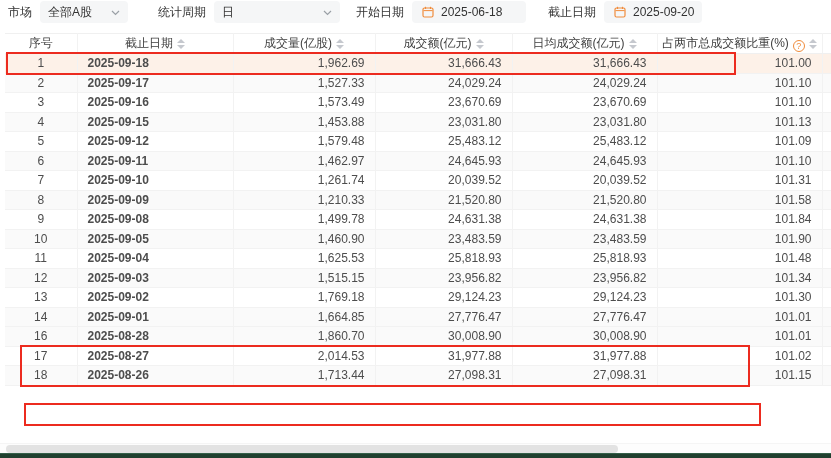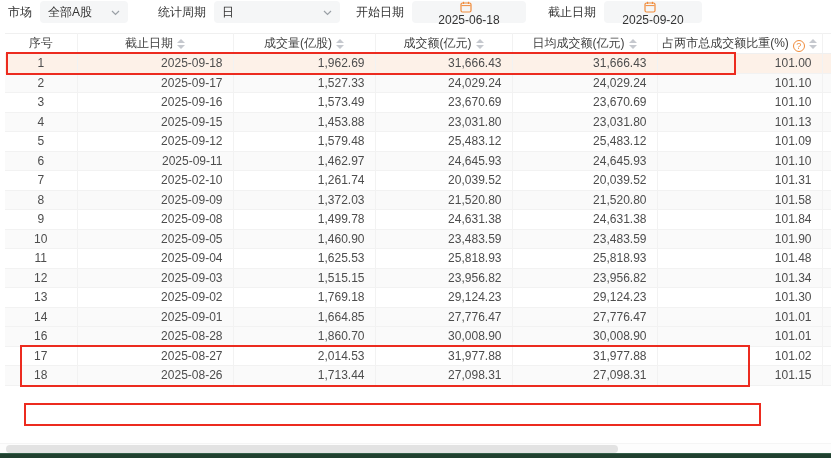--- a/index.html
+++ b/index.html
@@ -19,21 +19,21 @@
     display:flex; align-items:center; justify-content:space-between;
     background:#f5f6f7; border-radius:4px; height:22px; padding:0 8px;
     color:#333; cursor:pointer;
   }
   .select.market{ width:88px; margin-right:30px; }
   .select.period{ width:126px; margin-right:16px; }
   .chev{ width:9px; height:9px; flex:0 0 auto; margin-left:6px; }
   .chev svg{ display:block; }
   .datefield{
     display:flex; align-items:center; background:#f5f6f7; border-radius:4px;
-    height:22px; padding:0 10px; color:#333; cursor:pointer;flex-direction:column;
+    height:22px; padding:0 10px; color:#333; cursor:pointer;
   }
   .datefield.start{ width:114px; margin-right:22px; }
   .datefield.end{ width:98px; }
   .cal{ width:12px; height:12px; margin-right:7px; flex:0 0 auto; }
   .cal svg{ display:block; }
 
   
   .table-wrap{ position:absolute; left:5px; top:33px; width:831px; }
   table{ border-collapse:collapse; table-layout:fixed; width:831px; }
   thead tr{ height:20px; }
@@ -43,21 +43,21 @@
     border-top:1px solid #f0f0f0; border-bottom:1px solid #f0f0f0;
     border-right:1px solid #f2f2f2; padding:0 4px; overflow:hidden; white-space:nowrap;
   }
   td{
     color:#4d4d4d; border-bottom:1px solid #f2f2f2; border-right:1px solid #f2f2f2;
     padding:0 10px; overflow:hidden; white-space:nowrap;
   }
   th:last-child, td:last-child{ border-right:none; }
   tbody tr.even{ background:#fafafa; }
   tbody tr.highlight{ background:#fdf1e8; }
-  .al-c{ text-align:center; } .al-l{ text-align:right; } .al-r{ text-align:right; }
+  .al-c{ text-align:center; } .al-l{ text-align:left;font-weight:bold; } .al-r{ text-align:right; }
   .sort{
     display:inline-block; vertical-align:middle; margin-left:4px; width:8px;
   }
   .sort i{
     display:block; width:0; height:0; border-left:4px solid transparent;
     border-right:4px solid transparent;
   }
   .sort .up{ border-bottom:4px solid #c5c8ce; margin-bottom:2px; }
   .sort .dn{ border-top:4px solid #c5c8ce; }
   .help{
@@ -206,31 +206,31 @@
           <td class="al-c">6</td>
           <td class="al-l">2025-09-11</td>
           <td class="al-r">1,462.97</td>
           <td class="al-r">24,645.93</td>
           <td class="al-r">24,645.93</td>
           <td class="al-r">101.10</td>
           <td></td>
         </tr>
         <tr>
           <td class="al-c">7</td>
-          <td class="al-l">2025-02-10</td>
+          <td class="al-l">2025-09-10</td>
           <td class="al-r">1,261.74</td>
           <td class="al-r">20,039.52</td>
           <td class="al-r">20,039.52</td>
           <td class="al-r">101.31</td>
           <td></td>
         </tr>
         <tr class="even">
           <td class="al-c">8</td>
           <td class="al-l">2025-09-09</td>
-          <td class="al-r">1,372.03</td>
+          <td class="al-r">1,210.33</td>
           <td class="al-r">21,520.80</td>
           <td class="al-r">21,520.80</td>
           <td class="al-r">101.58</td>
           <td></td>
         </tr>
         <tr>
           <td class="al-c">9</td>
           <td class="al-l">2025-09-08</td>
           <td class="al-r">1,499.78</td>
           <td class="al-r">24,631.38</td>

